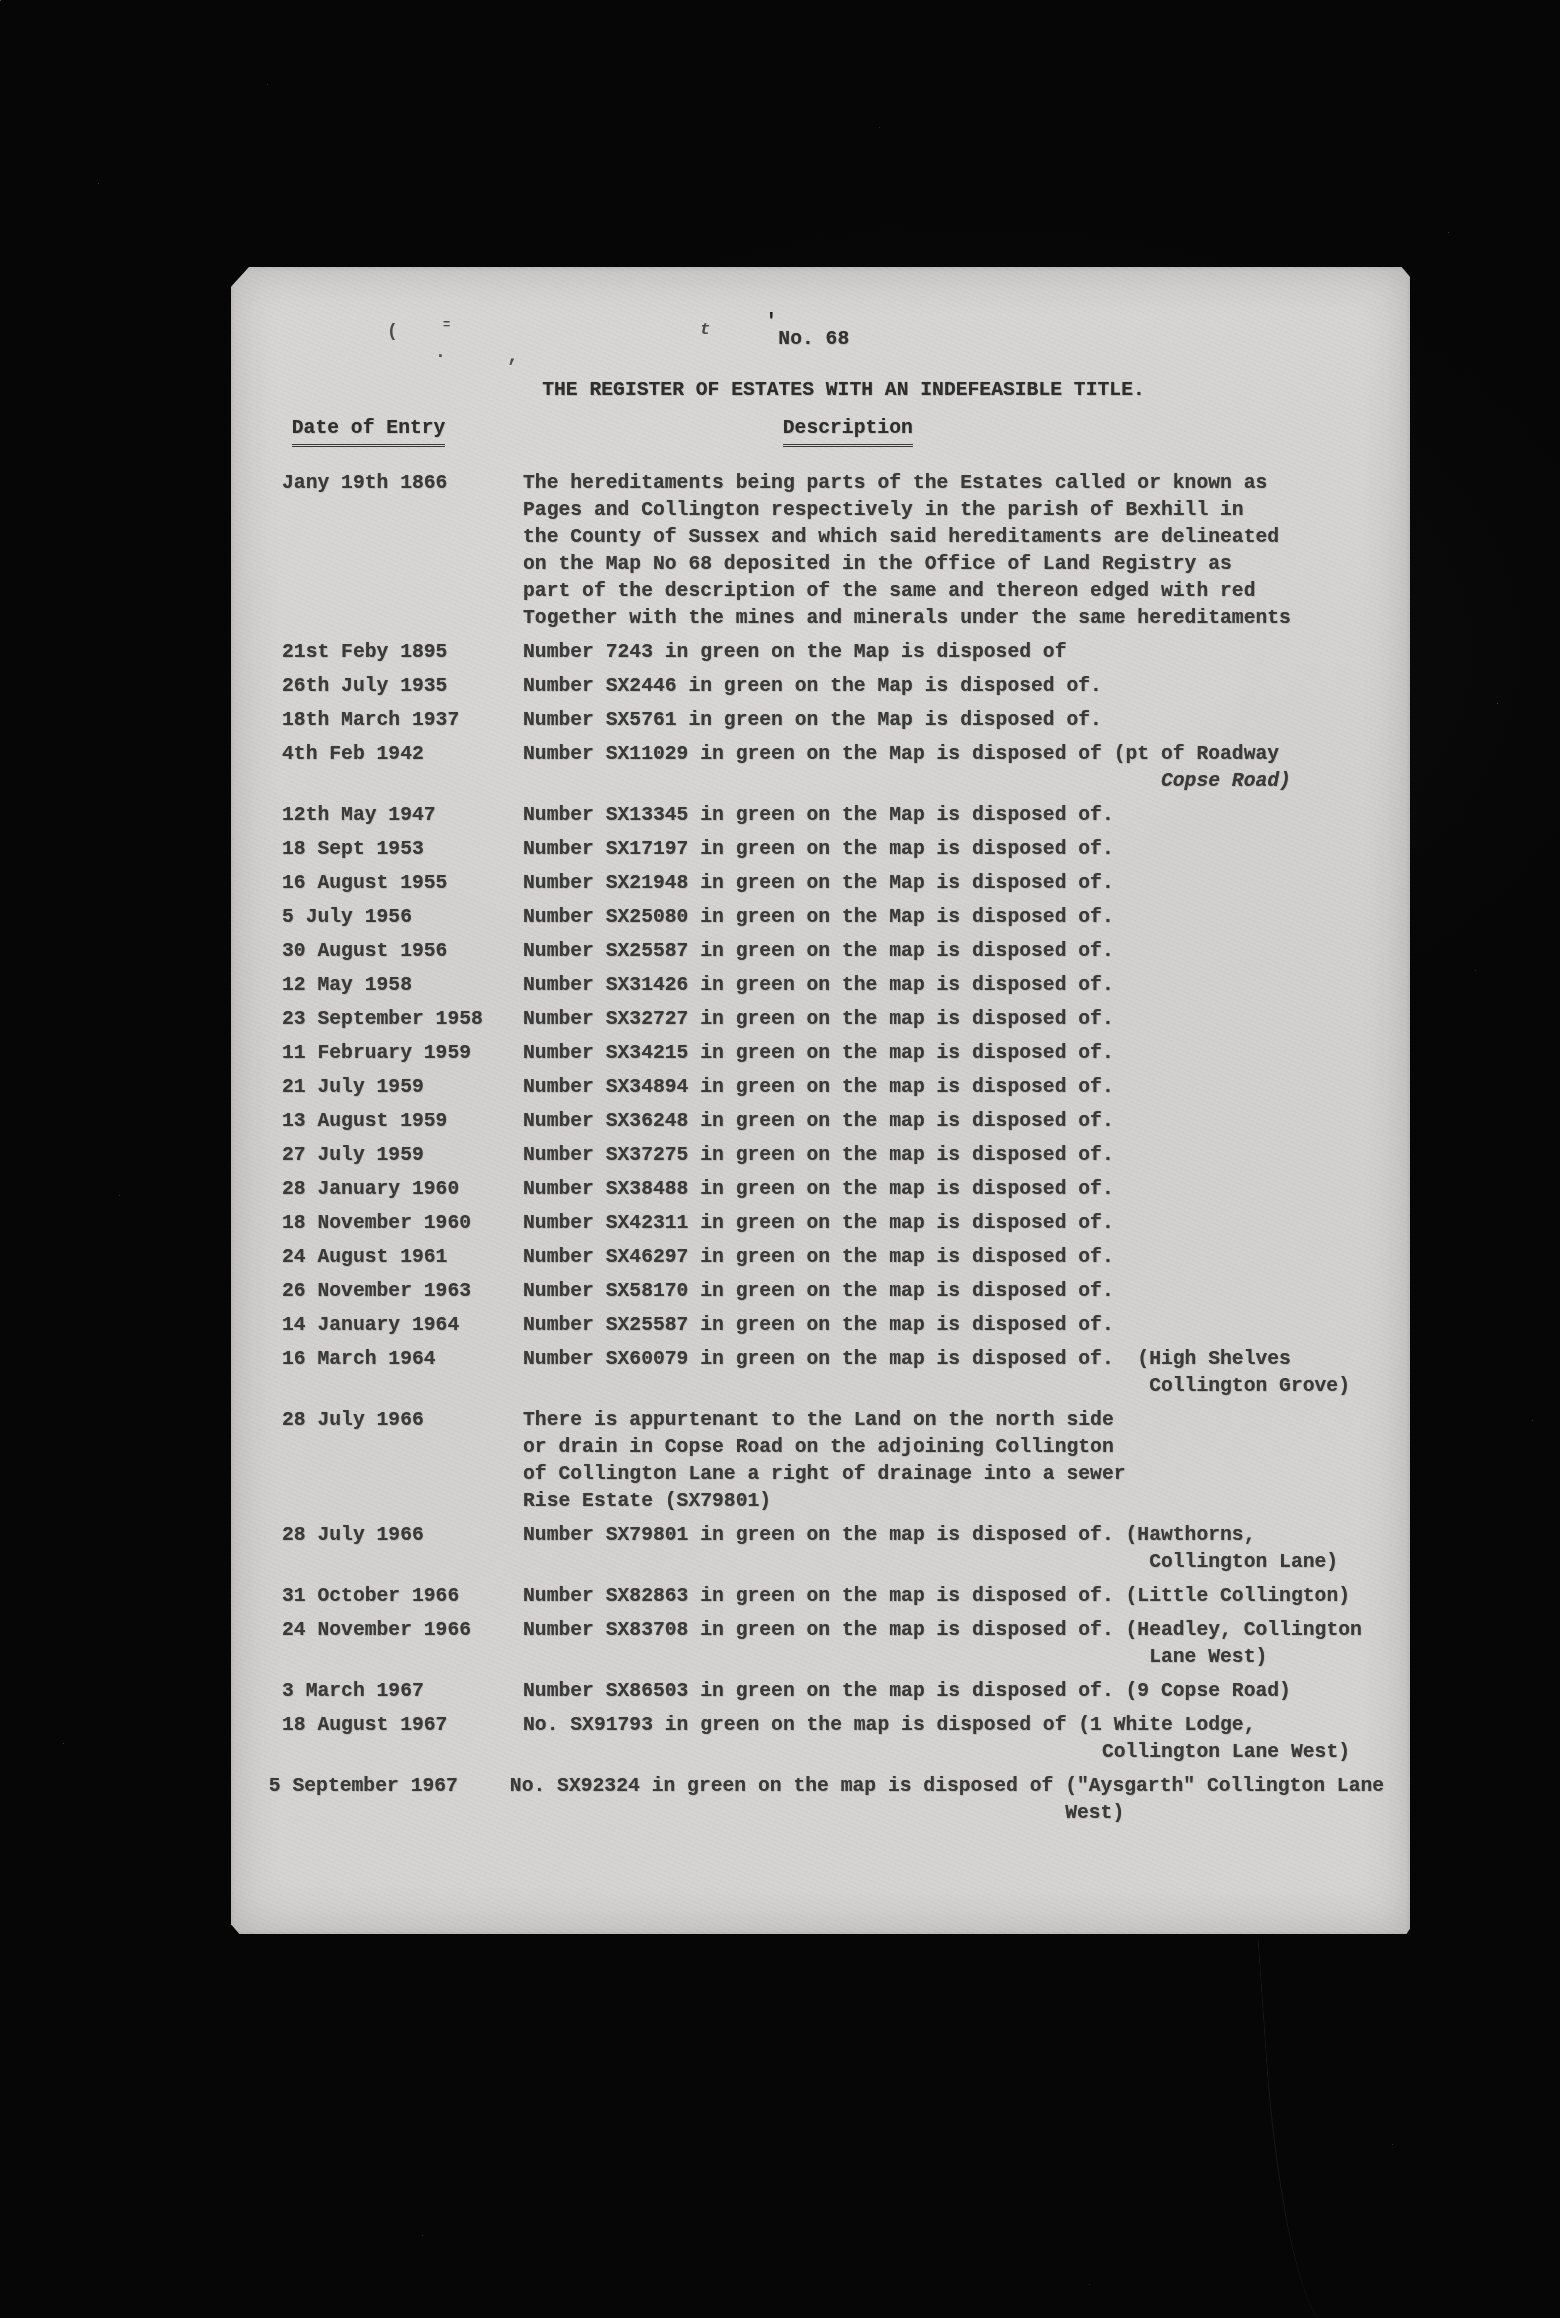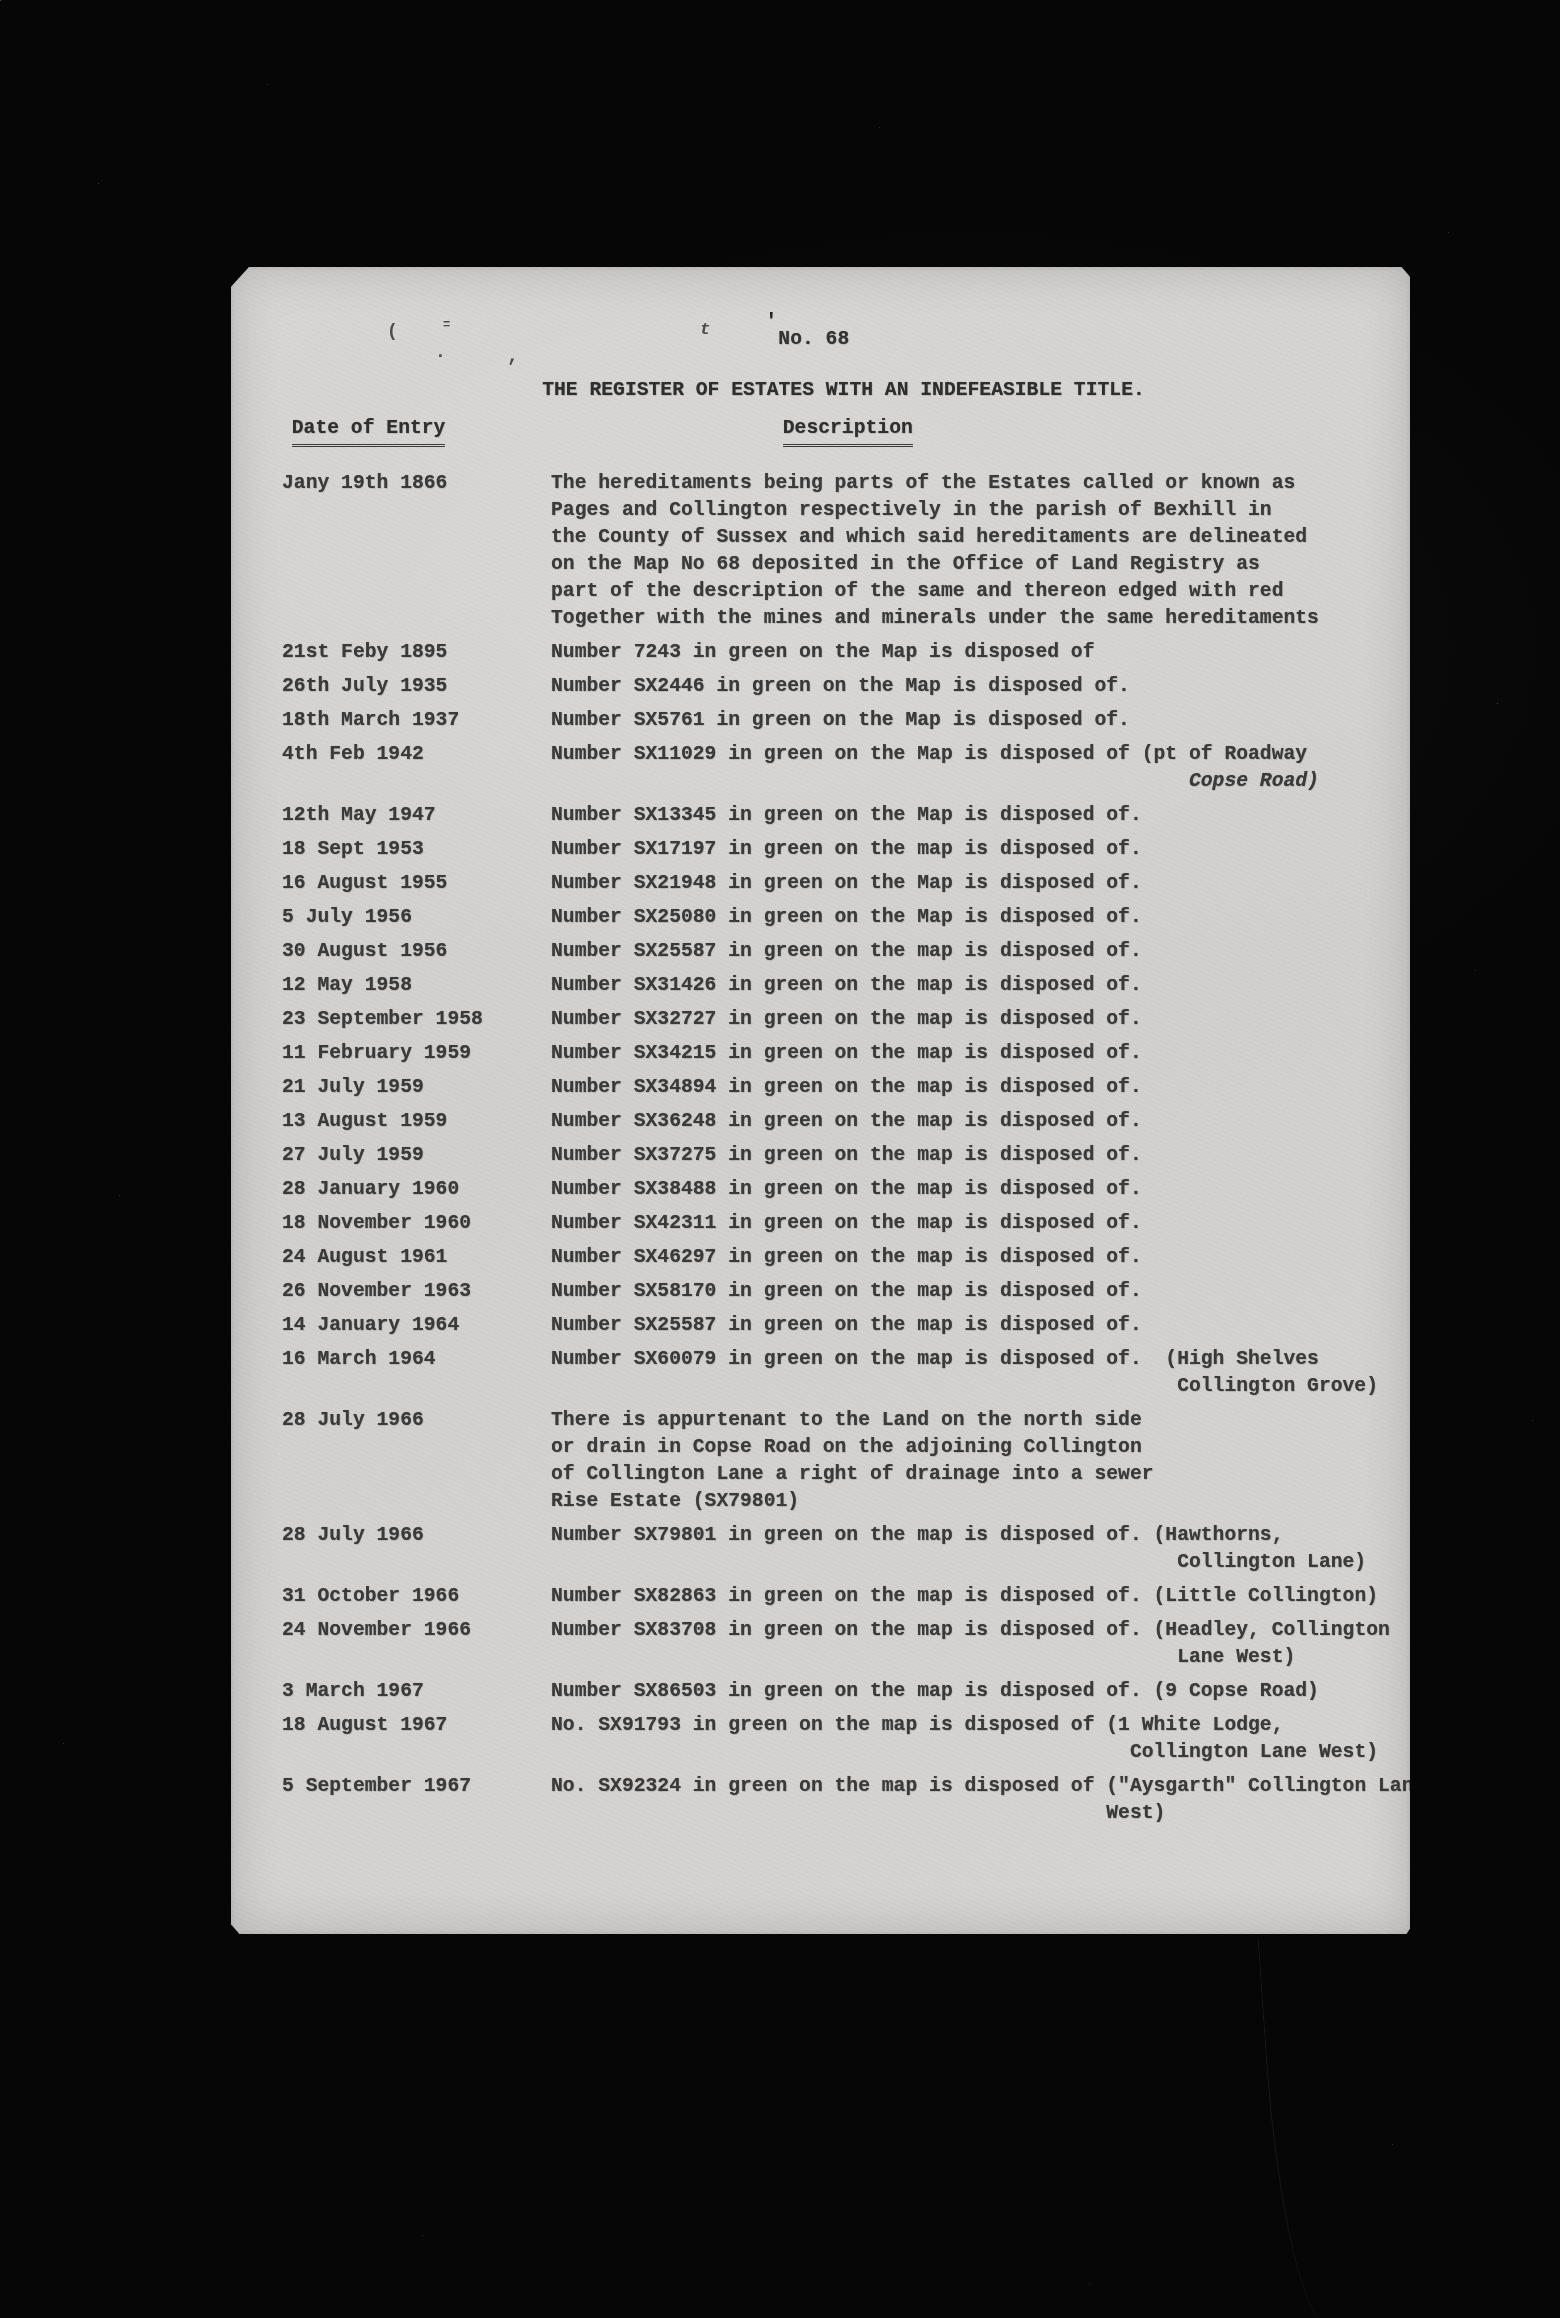--- a/index.html
+++ b/index.html
@@ -49,23 +49,23 @@
     box-sizing:border-box;padding:59px 39px 0 51px;
   }
   .ink{ text-shadow:0 0 0.7px rgba(45,45,45,.55), 0.7px 0.7px 0 rgba(45,45,45,.12); filter:blur(0.2px); }
   .doc-number{text-align:center;transform:translateX(-12.7px);margin-bottom:24px;color:#333;}
   .doc-title{text-align:center;transform:translateX(17px);margin-bottom:11px;color:#2e2e2e;}
   .cols-header{display:flex;margin-bottom:23px;color:#2f2f2f;}
   .cols-header .date-col{flex:0 0 241px;padding-left:9.8px;}
   .cols-header .desc-col{flex:1;}
   .cols-header .u{border-bottom:3.5px double #3a3a3a;padding-bottom:2.1px;display:inline-block;}
   .cols-header .desc-h{margin-left:250px;}
-  .entry{display:flex;margin-bottom:7px;}
+  .entry{display:flex;margin-bottom:7px;justify-content:center;}
   .entry .date{flex:0 0 241px;white-space:pre;}
-  .entry .desc{flex:1;white-space:pre;margin-left:28px;}
+  .entry .desc{flex:1;white-space:pre;}
   .entry .desc .line{white-space:pre;}
   
   .stray-marks span{position:absolute;color:#4b4b4b;filter:blur(0.2px);}
   .stray-marks .sm1{left:156px;top:51px;font-size:18px;}
   .stray-marks .sm2{left:212px;top:45px;font-size:12px;}
   .stray-marks .sm3{left:204px;top:72px;font-size:18px;}
   .stray-marks .sm4{left:276px;top:76px;font-size:19.7px;}
   .stray-marks .sm5{left:469px;top:49px;font-size:17px;font-style:italic;}
   .stray-marks .sm6{left:534px;top:41px;font-size:21px;color:#222;}
 </style>

